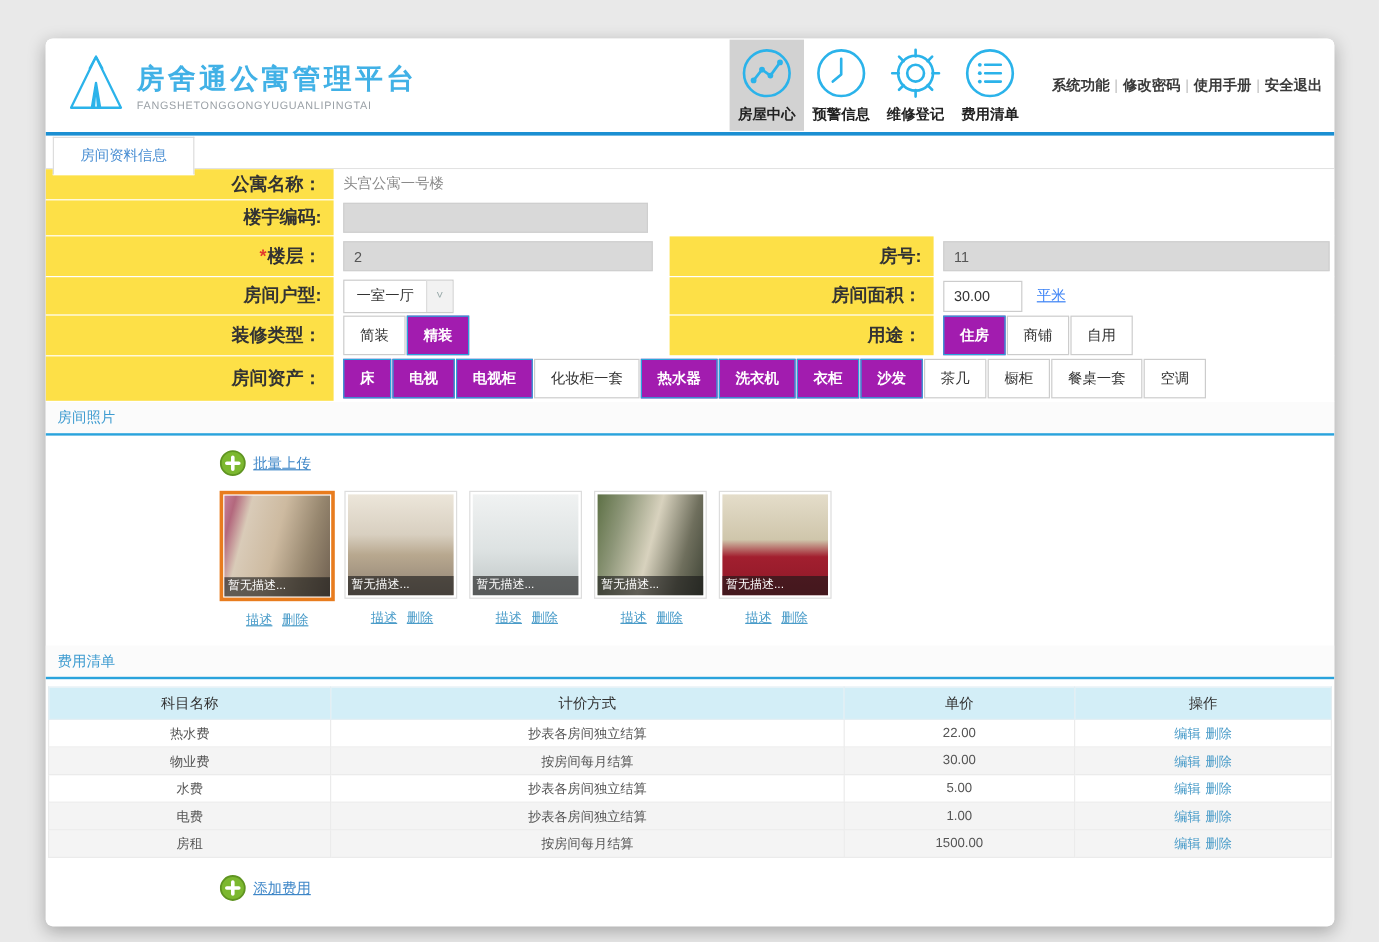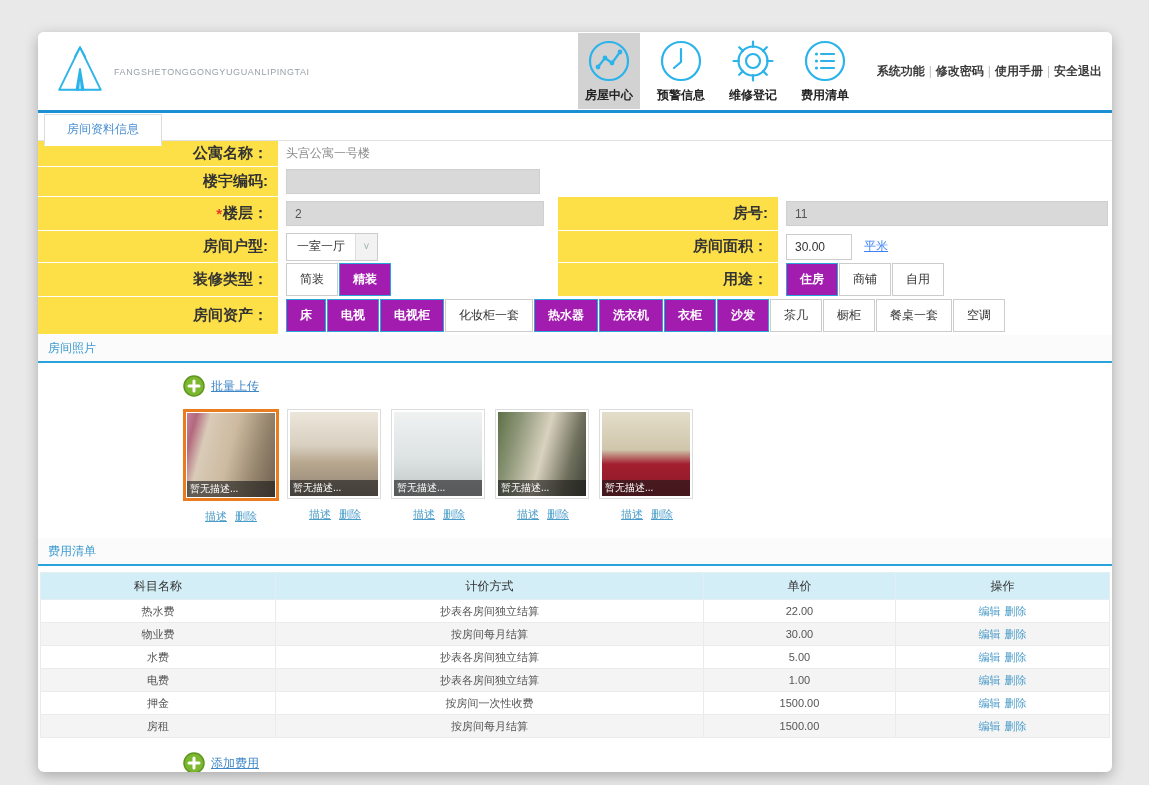--- a/index.html
+++ b/index.html
@@ -4,21 +4,21 @@
 <style>
   * { margin:0; padding:0; box-sizing:border-box; }
   html,body { width:1149px; height:785px; background:#e9e9e9; font-family:"Liberation Sans","DejaVu Sans",sans-serif; overflow:hidden; }
   .card { position:absolute; left:38px; top:32px; width:1074px; height:740px; background:#fff; border-radius:6px; box-shadow:0 4px 14px rgba(0,0,0,.28); overflow:hidden; }
 
   
   .hdr { height:81px; display:flex; align-items:center; padding:0 10px 0 16px; border-bottom:3px solid #1b8fd2; background:#fff; }
   .logo { display:flex; align-items:center; gap:8px; }
   .logo-txt .t1 { font-size:23px; color:#41b1e6; letter-spacing:3px; font-weight:bold; }
   .logo-txt .t2 { font-size:9px; color:#9aa0a6; letter-spacing:.6px; margin-top:2px; }
-  .nav { display:flex; margin-left:auto; margin-right:14px; gap:10px; align-items:flex-end; }
+  .nav { display:flex; margin-left:auto; margin-right:14px; align-items:flex-end; }
   .nav-item { display:flex; flex-direction:column; align-items:center; width:62px; padding:6px 4px 5px; cursor:pointer; }
   .nav-item.active { background:#d2d2d2; }
   .nav-item .circ { width:44px; height:44px; }
   .nav-item .lbl { font-size:12px; color:#222; margin-top:4px; font-weight:bold; white-space:nowrap; }
   .right-blk { width:232px; display:flex; flex-direction:column; gap:5px; }
   .sys-links { font-size:12px; color:#3a3a3a; white-space:nowrap; text-align:right; font-weight:bold; }
   .sys-links .sep { color:#bdbdbd; margin:0 4px; font-weight:normal; }
   .sys-links a { color:#3a3a3a; text-decoration:none; cursor:pointer; }
   .user-row { display:flex; align-items:center; gap:6px; }
   .avatar { width:26px; height:26px; border-radius:50%; background:#ededed; border:1px solid #dcdcdc; position:relative; overflow:hidden; flex:none; }
@@ -91,20 +91,21 @@
 
   <div class="hdr">
     <div class="logo">
       <span>
         <svg width="52" height="54" viewBox="0 0 60 60">
           <path class="ic-stroke" d="M30 5 L6 54 H54 Z"></path>
           <path class="ic-stroke" d="M30 5 L24 16 M30 5 L36 16 M26 54 L30 30 L34 54 M30 30 L28 54 M30 30 L32 54"></path>
         </svg>
       </span>
       <span class="logo-txt">
+        <div class="t1">房舍通公寓管理平台</div>
         <div class="t2">FANGSHETONGGONGYUGUANLIPINGTAI</div>
       </span>
     </div>
 
     <div class="nav">
       <div class="nav-item active">
         <span class="circ">
           <svg width="44" height="44" viewBox="0 0 44 44">
             <circle class="ic-stroke" cx="22" cy="22" r="19"></circle>
             <polyline class="ic-stroke" points="11,28 18,19 25,24 33,13"></polyline>
@@ -345,26 +346,20 @@
         <td>抄表各房间独立结算</td>
         <td>5.00</td>
         <td><a>编辑</a><a>删除</a></td>
       </tr>
       <tr class="alt">
         <td>电费</td>
         <td>抄表各房间独立结算</td>
         <td>1.00</td>
         <td><a>编辑</a><a>删除</a></td>
       </tr>
-      <tr>
-        <td>押金</td>
-        <td>按房间一次性收费</td>
-        <td>1500.00</td>
-        <td><a>编辑</a><a>删除</a></td>
-      </tr>
       <tr class="alt">
         <td>房租</td>
         <td>按房间每月结算</td>
         <td>1500.00</td>
         <td><a>编辑</a><a>删除</a></td>
       </tr>
     </tbody>
   </table>
 
   <div class="add-row">

